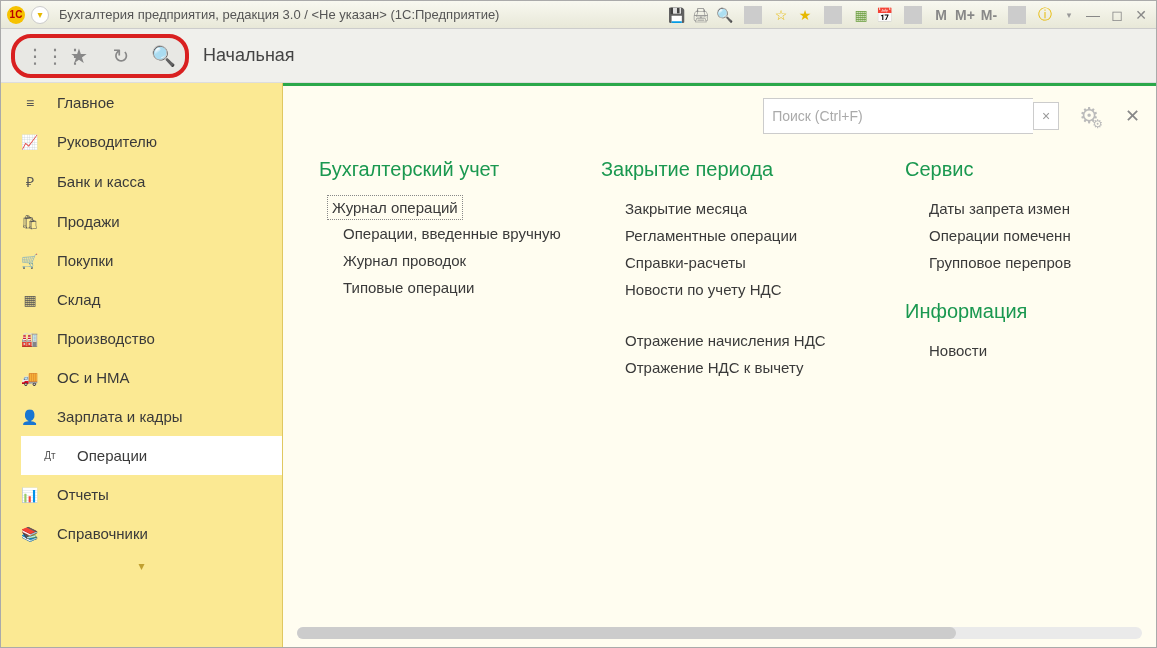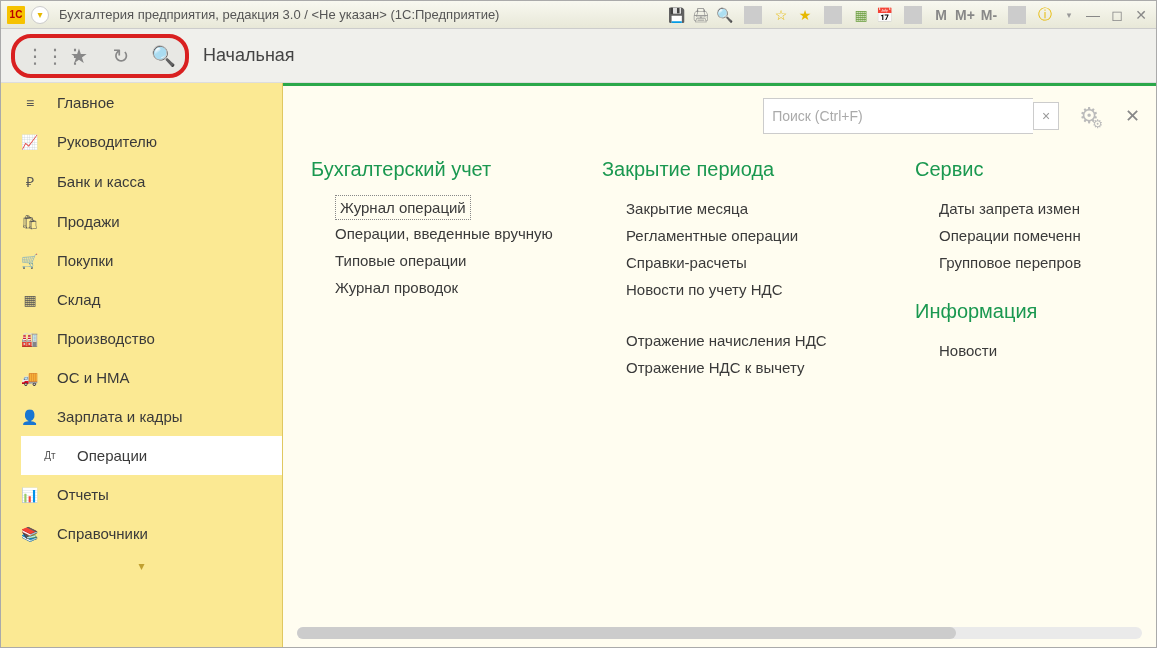--- a/index.html
+++ b/index.html
@@ -1,21 +1,21 @@
 <!DOCTYPE html>
 <html><head>
 <meta charset="utf-8">
 <style>
   * { box-sizing: border-box; margin: 0; padding: 0; }
   html, body { width: 1157px; height: 648px; font-family: Arial, sans-serif; font-size: 14px; overflow: hidden; }
   body { background: #fff; border: 1px solid #aaa; display: flex; flex-direction: column; }
 
   
   .titlebar { height: 28px; background: linear-gradient(#f8f8f0,#e8e8d8); border-bottom:1px solid #ccc; display:flex; align-items:center; padding:0 6px; gap:6px; color:#555; font-size:13px; }
-  .titlebar .logo { width:18px; height:18px; background:#f6c200; border-radius:1px; display:flex; align-items:center; justify-content:center; font-size:10px; font-weight:bold; color:#b00; }
+  .titlebar .logo { width:18px; height:18px; background:#f6c200; border-radius:9px; display:flex; align-items:center; justify-content:center; font-size:10px; font-weight:bold; color:#b00; }
   .titlebar .drop { width:18px; height:18px; background:#fff; border:1px solid #ccc; border-radius:9px; display:flex; align-items:center; justify-content:center; color:#e6b800; font-size:10px; }
   .titlebar .title-text { flex:0 0 auto; margin-left:4px;text-align:center; }
   .titlebar .spacer { flex:1; }
   .tb-icons { display:flex; align-items:center; gap:6px; }
   .tb-icons span { width:18px; height:18px; display:flex; align-items:center; justify-content:center; color:#888; font-size:14px; cursor:pointer; }
   .tb-m { font-weight:bold; color:#c0a060; font-size:14px; cursor:pointer; }
   .tb-sep { width:1px; height:18px; background:#ccc; margin:0 4px; }
 
   
   .toprow { height:54px; background:#f0f0ec; border-bottom:1px solid #ddd; display:flex; align-items:center; }
@@ -34,25 +34,25 @@
   
   .panel { flex:1; background:#fffdf0; position:relative; display:flex; flex-direction:column; border-top:3px solid #2ba84a; }
   .panel-top { display:flex; align-items:center; gap:10px; padding:12px 16px 8px 0; justify-content:flex-end; }
   .search-wrap { display:flex; align-items:center; }
   .search-input { width:270px; height:20px; border:1px solid #ccc; background:#fff; padding:17px 8px; font-size:14px; color:#333; border-right:none; }
   .search-input::placeholder { color:#aaa; }
   .search-clear { width:26px; height:28px; border:1px solid #ccc; background:#fff; color:#999; display:flex; align-items:center; justify-content:center; cursor:pointer; }
   .gear { color:#bbb; font-size:22px; margin-left:10px; cursor:pointer; position:relative; }
   .close-x { color:#888; font-size:18px; margin-left:16px; cursor:pointer; }
 
-  .panel-body { flex:1; padding:16px 0 0 28px; display:flex; gap:41px; overflow:hidden; }
+  .panel-body { flex:1; padding:16px 0 0 36px; display:flex; gap:32px; overflow:hidden; }
   .col { min-width:250px; }
   .grp-title { color:#1a9850; font-size:20px; margin-bottom:14px; }
   .grp-item { color:#3a3a3a; font-size:15px; padding:5px 0 5px 24px; cursor:pointer; white-space:nowrap; }
-  .grp-item.sel { border:1px dotted #888; display:inline-block; margin-left:24px; padding:3px 4px;text-align:center; }
+  .grp-item.sel { border:1px dotted #888; display:inline-block; margin-left:8px; padding:3px 4px;text-align:center; }
   .grp-spacer { height:24px; }
 
   .panel-scroll { position:absolute; left:14px; right:14px; bottom:8px; height:12px; background:#eaeaea; border-radius:6px; }
   .panel-scroll .thumb { position:absolute; left:0; width:78%; top:0; bottom:0; background:#ccc; border-radius:6px; }
 </style>
 </head>
 <body>
 
 <div class="titlebar">
   <div class="logo">1C</div>
@@ -155,22 +155,22 @@
       <div class="gear">⚙<span style="font-size:12px;position:absolute;right:-4px;bottom:-2px;">⚙</span></div>
       <div class="close-x">✕</div>
     </div>
 
     <div class="panel-body">
 
       <div class="col">
         <div class="grp-title">Бухгалтерский учет</div>
         <div><span class="grp-item sel">Журнал операций</span></div>
         <div class="grp-item">Операции, введенные вручную</div>
+        <div class="grp-item">Журнал проводок</div>
         <div class="grp-item">Типовые операции</div>
-        <div class="grp-item">Журнал проводок</div>
       </div>
 
       <div class="col">
         <div class="grp-title">Закрытие периода</div>
         <div class="grp-item">Закрытие месяца</div>
         <div class="grp-item">Регламентные операции</div>
         <div class="grp-item">Справки-расчеты</div>
         <div class="grp-item">Новости по учету НДС</div>
 
         <div class="grp-spacer"></div>

